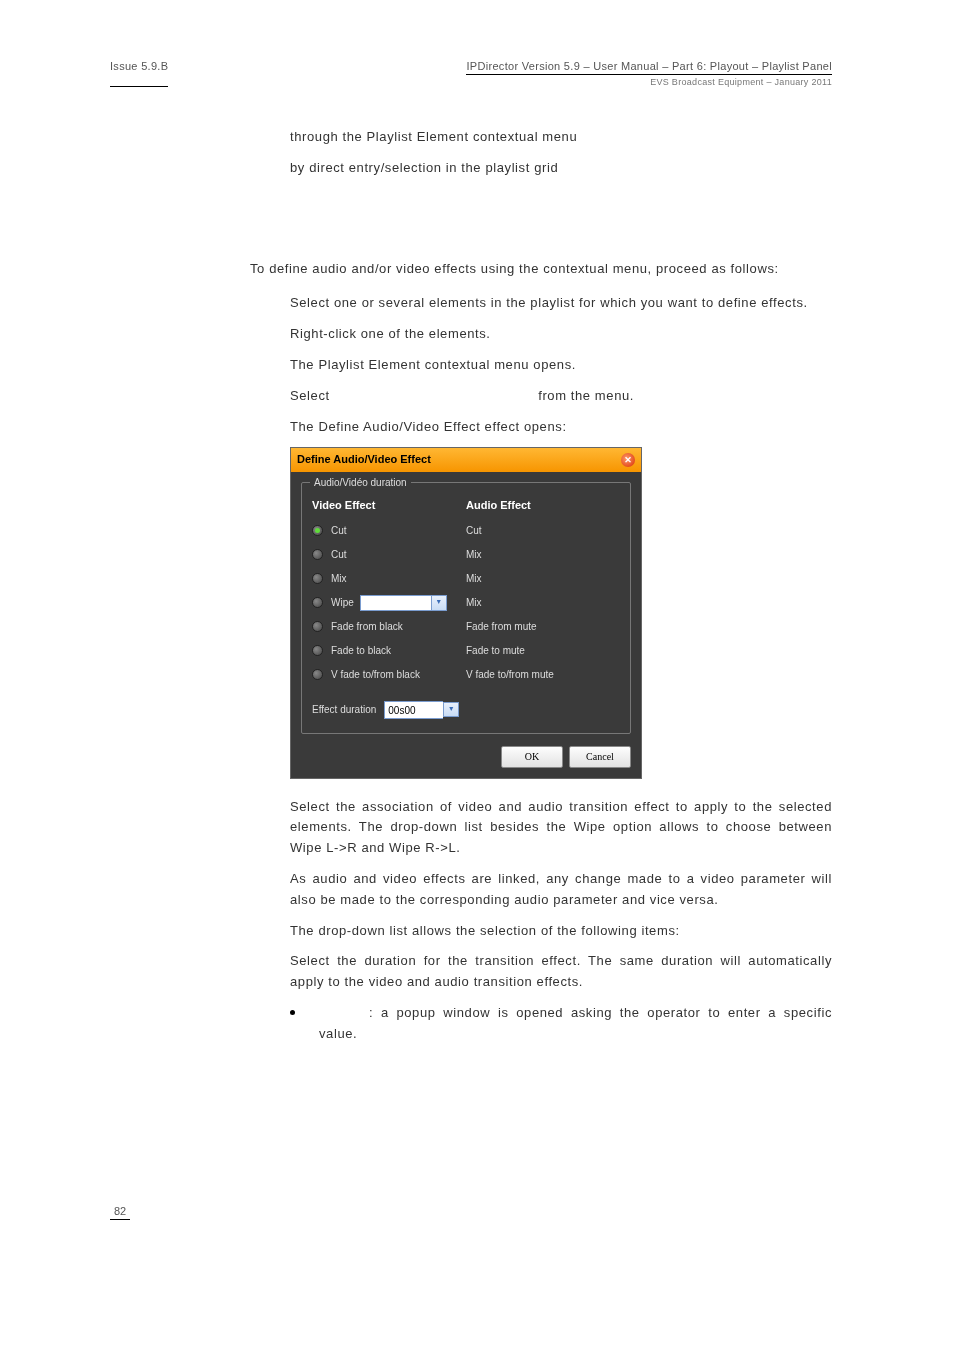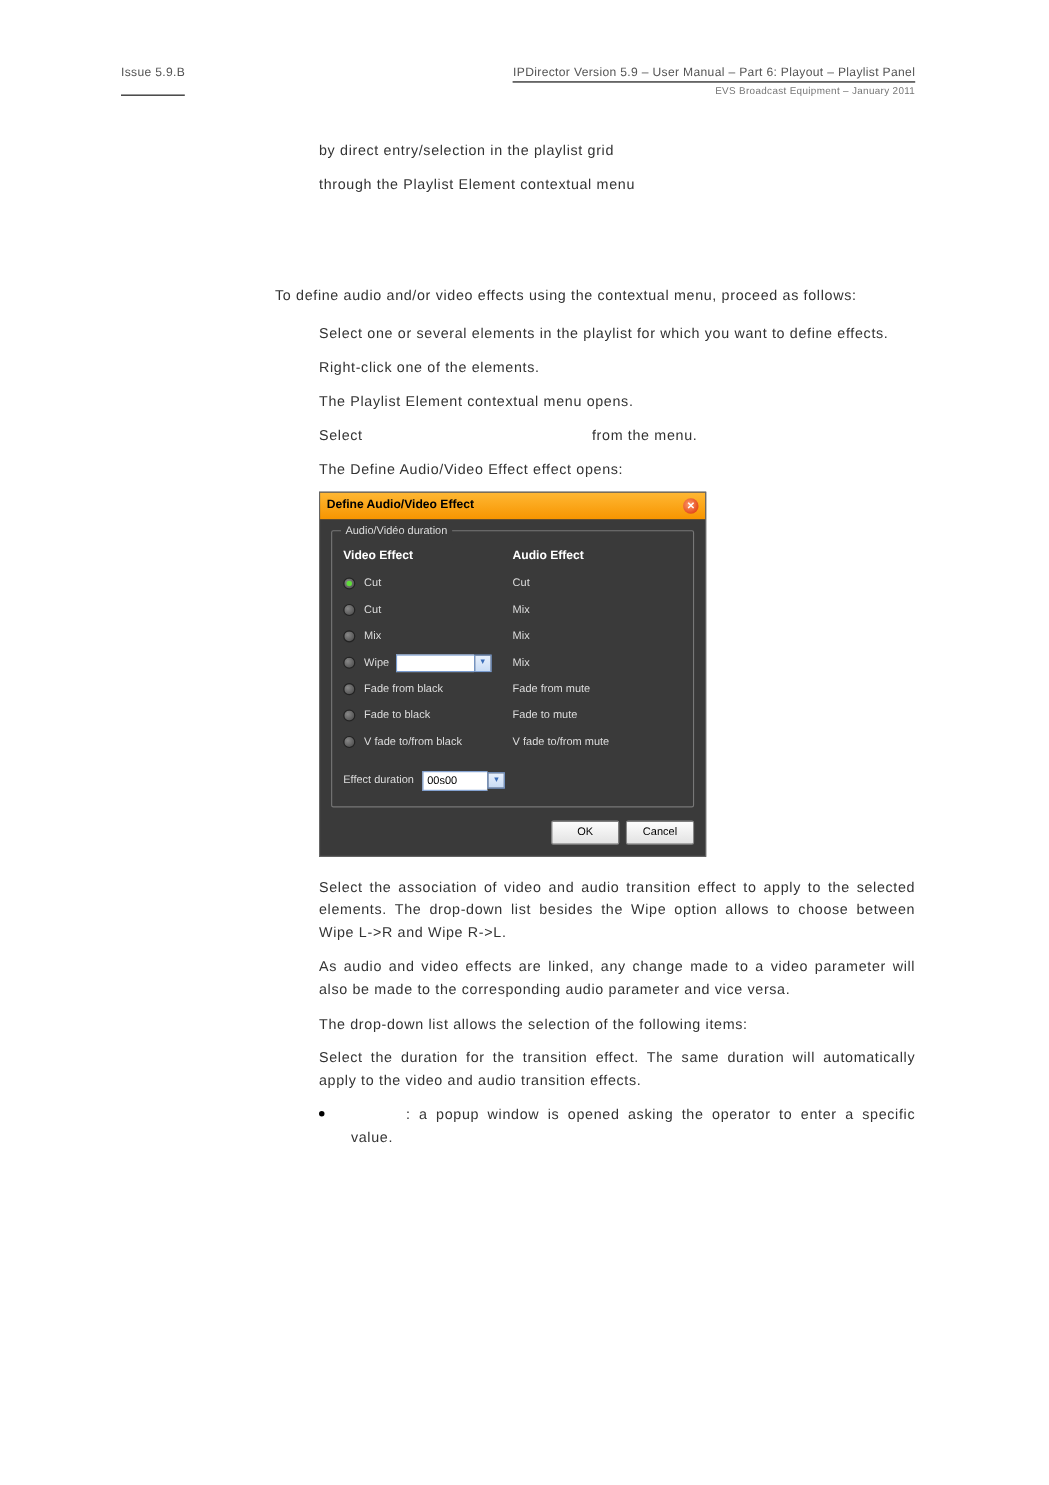--- a/index.html
+++ b/index.html
@@ -185,20 +185,21 @@
   }
   .dlg-btn {
     background: linear-gradient(#fdfdfd, #e2e2e2);
     border: 1px solid #888;
     color: #000;
     font-size: 10px;
     padding: 2px 0;
     width: 60px;
     text-align: center;
     border-radius: 2px;
+    font-family: Liberation Serif, serif;
   }
   .bullet-row {
     display: flex;
     margin-left: 0px;
     margin-bottom: 10px;
   }
   .bullet-row .dot {
     width: 5px; height: 5px;
     background: #000;
     border-radius: 50%;
@@ -230,22 +231,22 @@
     <div class="hdr-left">Issue 5.9.B</div>
     <div class="hdr-right">
       <div class="line1">IPDirector Version 5.9 – User Manual – Part 6: Playout – Playlist Panel</div>
       <div class="line2">EVS Broadcast Equipment – January 2011</div>
     </div>
   </div>
 
   <div class="content">
 
     <div class="indent">
+      <p>through the Playlist Element contextual menu</p>
       <p>by direct entry/selection in the playlist grid</p>
-      <p>through the Playlist Element contextual menu</p>
     </div>
 
     <div style="height:70px"></div>
 
     <p>To define audio and/or video effects using the contextual menu, proceed as follows:</p>
 
     <div class="indent">
       <p>Select one or several elements in the playlist for which you want to define effects.</p>
       <p>Right-click one of the elements.</p>
       <p>The Playlist Element contextual menu opens.</p>
@@ -355,14 +356,17 @@
       <div class="bullet-row">
         <div class="dot"></div>
         <div class="txt">
           <span style="display:inline-block; width:50px;"></span><span>: a popup window is opened asking the operator to enter a specific value.</span>
         </div>
       </div>
     </div>
 
   </div>
 
+  <div class="footer">
+    <span class="pn">82</span>
+  </div>
 
 </div>
 
 </body></html>

